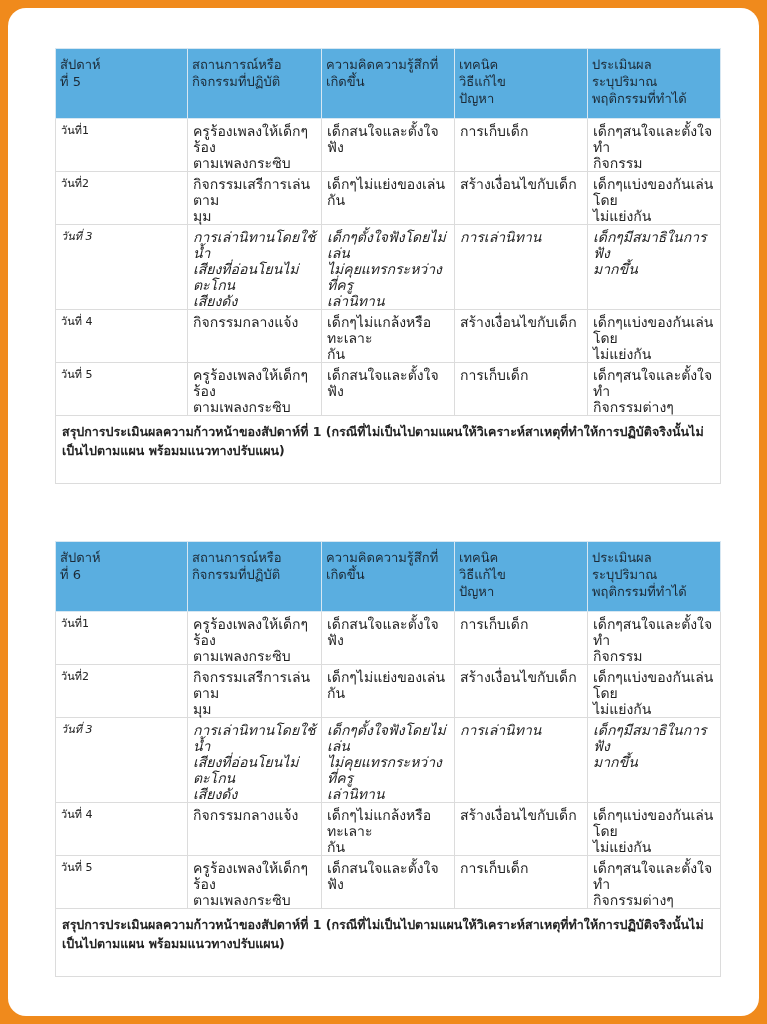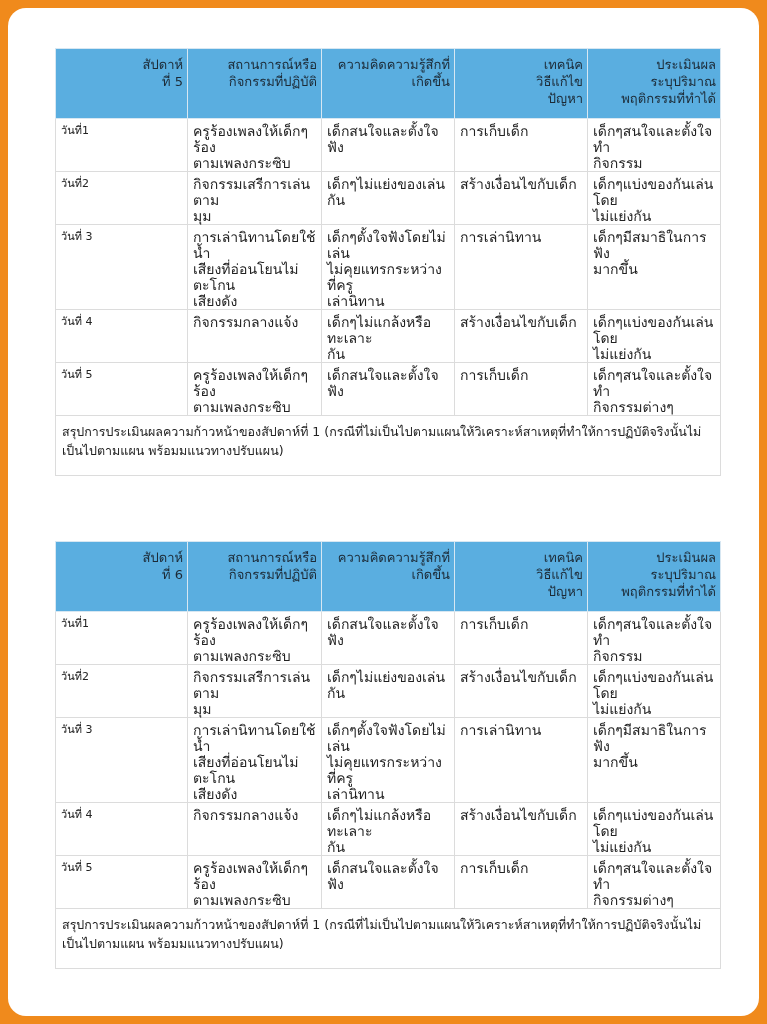--- a/index.html
+++ b/index.html
@@ -31,44 +31,45 @@
     table.plan col.c2 { width: 134px; }
     table.plan col.c3 { width: 133px; }
     table.plan col.c4 { width: 133px; }
     table.plan col.c5 { width: 133px; }
     table.plan th {
       background: #5aaee0;
       color: #1c2a36;
       font-weight: normal;
       font-size: 13px;
       line-height: 17px;
-      text-align: right;
+      text-align: left;
       vertical-align: top;
       padding: 7px 4px 0 4px;
       height: 62px;
       border: 1px solid #d7e7f2;
       white-space: pre-line;
     }
     table.plan td {
       font-size: 14px;
       line-height: 16px;
       vertical-align: top;
       padding: 4px 5px 0 5px;
       border: 1px solid #dcdcdc;
       color: #222;
       white-space: pre-line;
     }
     table.plan tr.r-h44 td { height: 40px; }
-    table.plan tr.r-h60 td { height: 56px; }
+    table.plan tr.r-h60 td { height: 56px; font-style: italic; }
     table.plan td.day { font-size: 11px; margin-left: 20px; }
     table.plan td.summary {
       font-size: 12.5px;
       line-height: 19px;
-      padding: 6px 6px 8px 6px;
+      padding: 6px 6px 16px 6px;
       height: 45px;
+      font-weight: bold;
     }
   </style>
 </head>
 <body>
 
 <div class="page">
 
   <table class="plan t1">
     <colgroup>
         <col class="c1">

